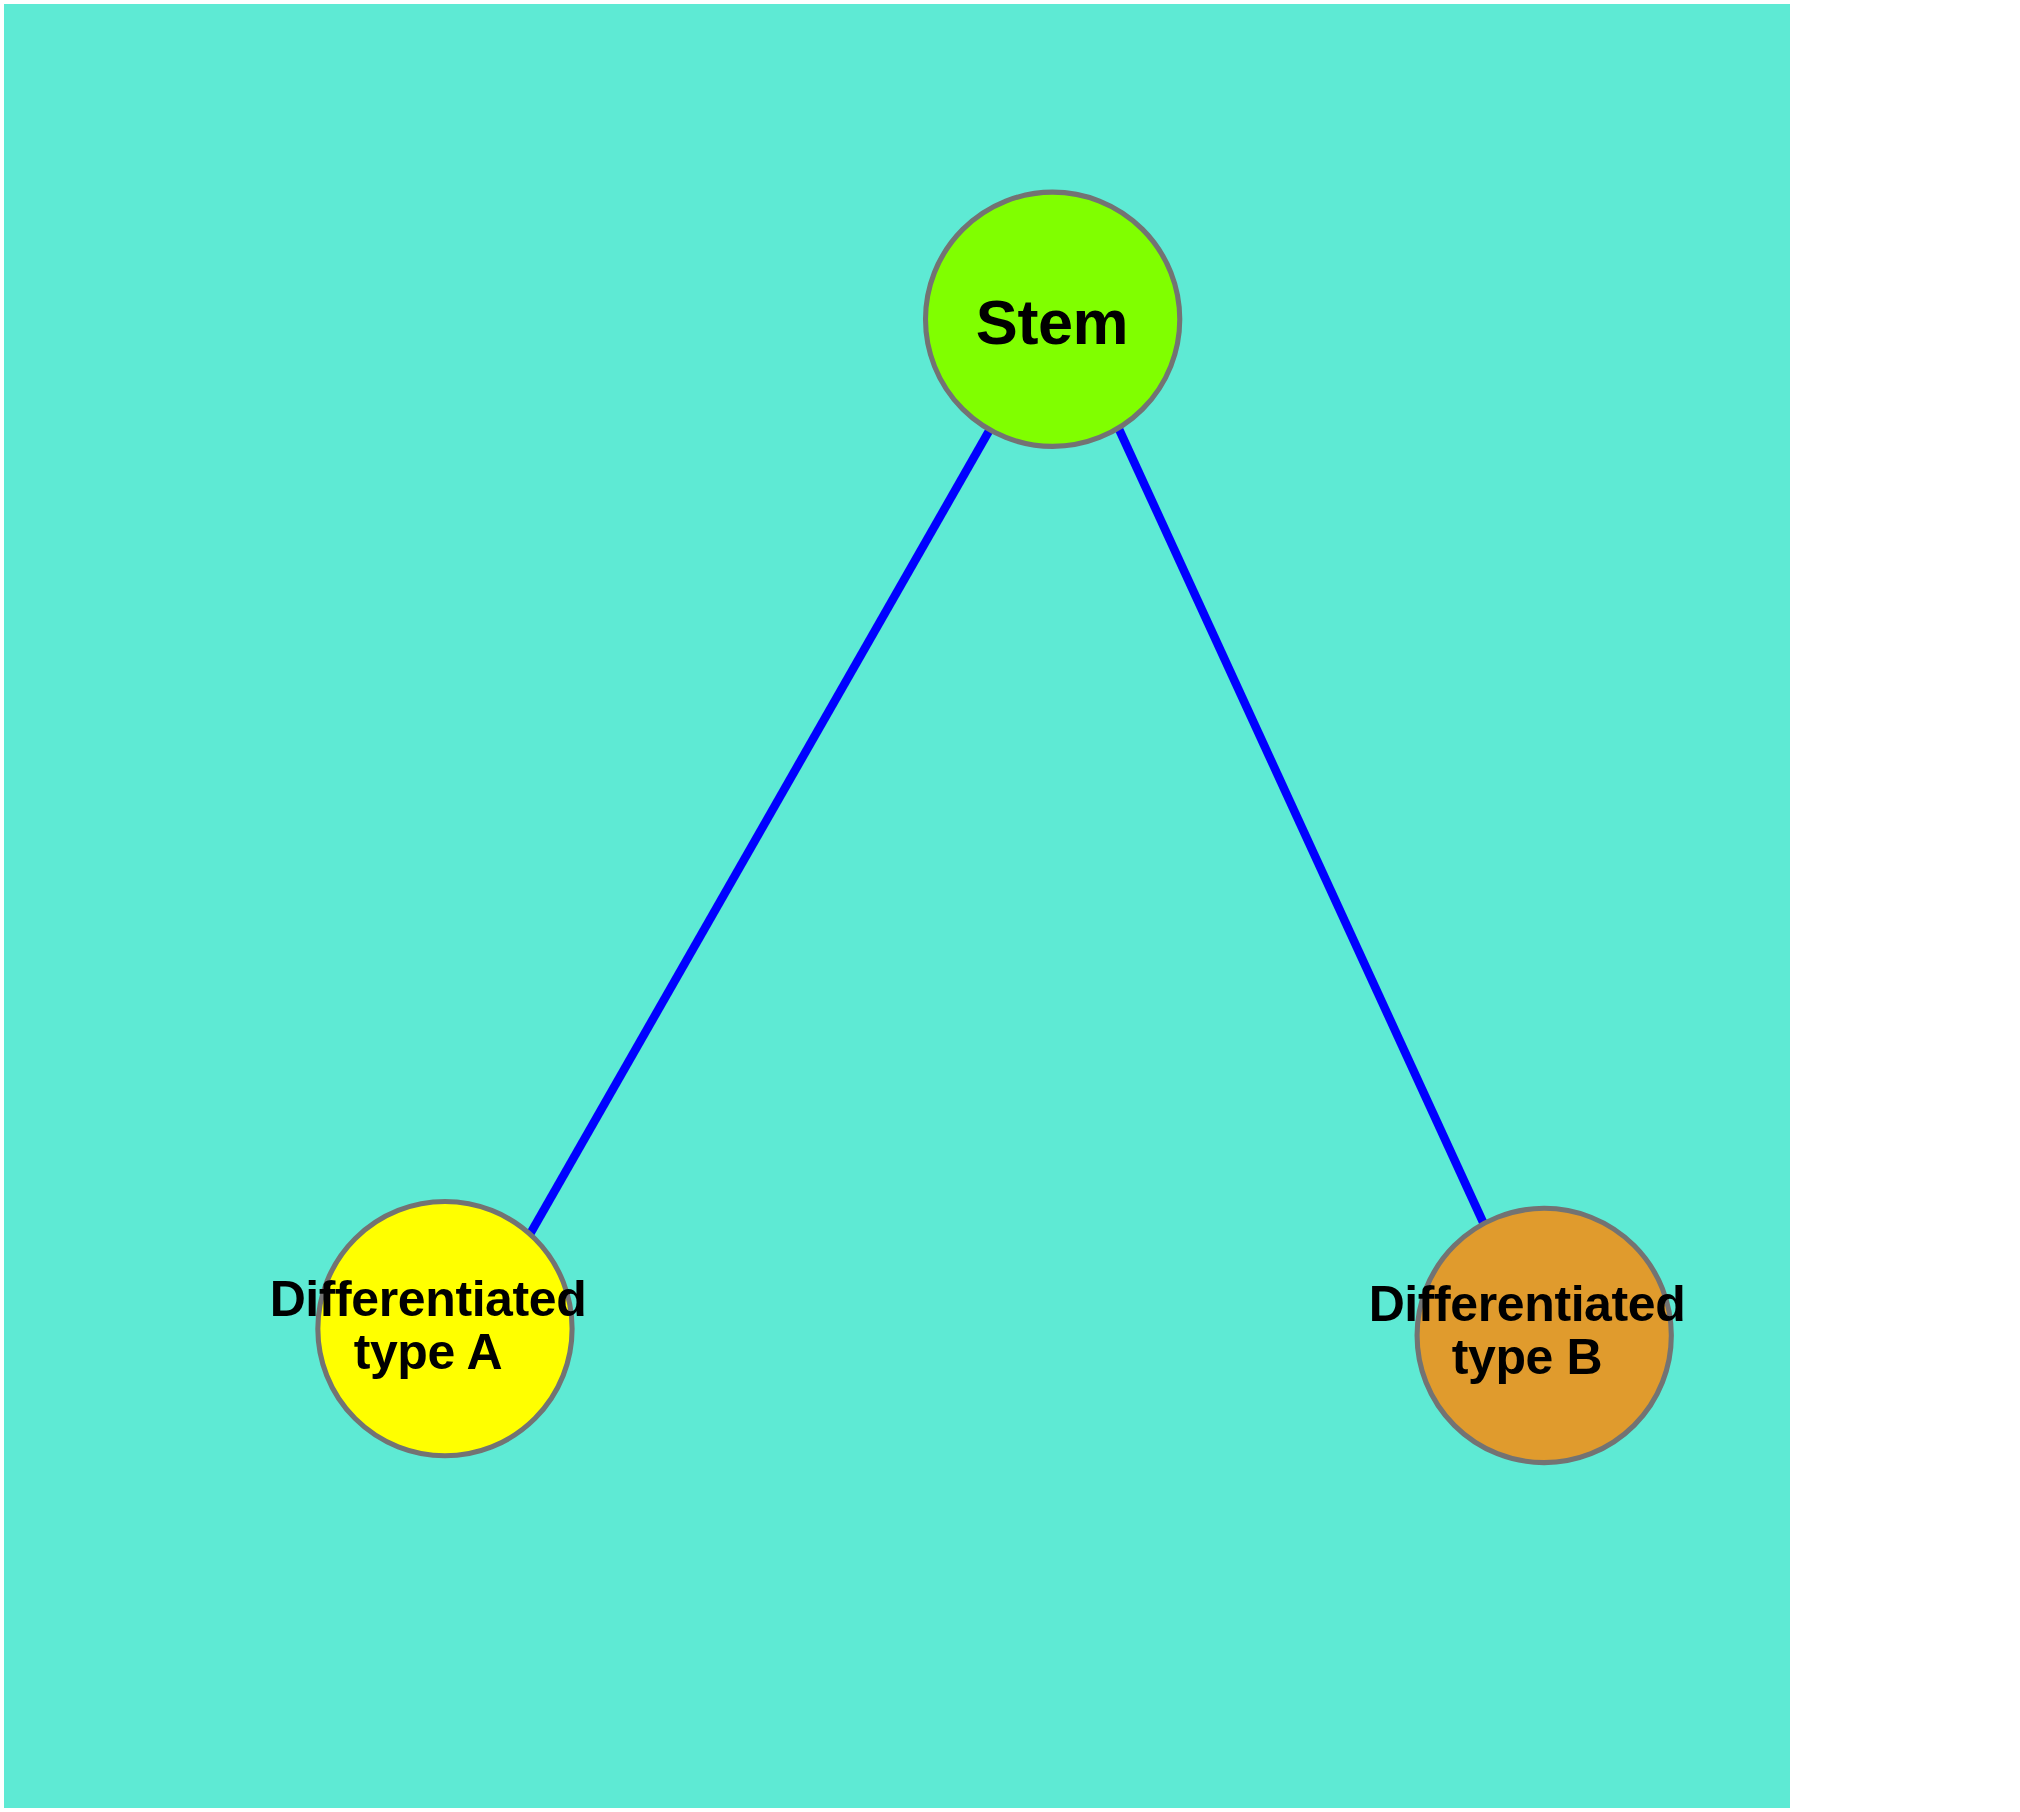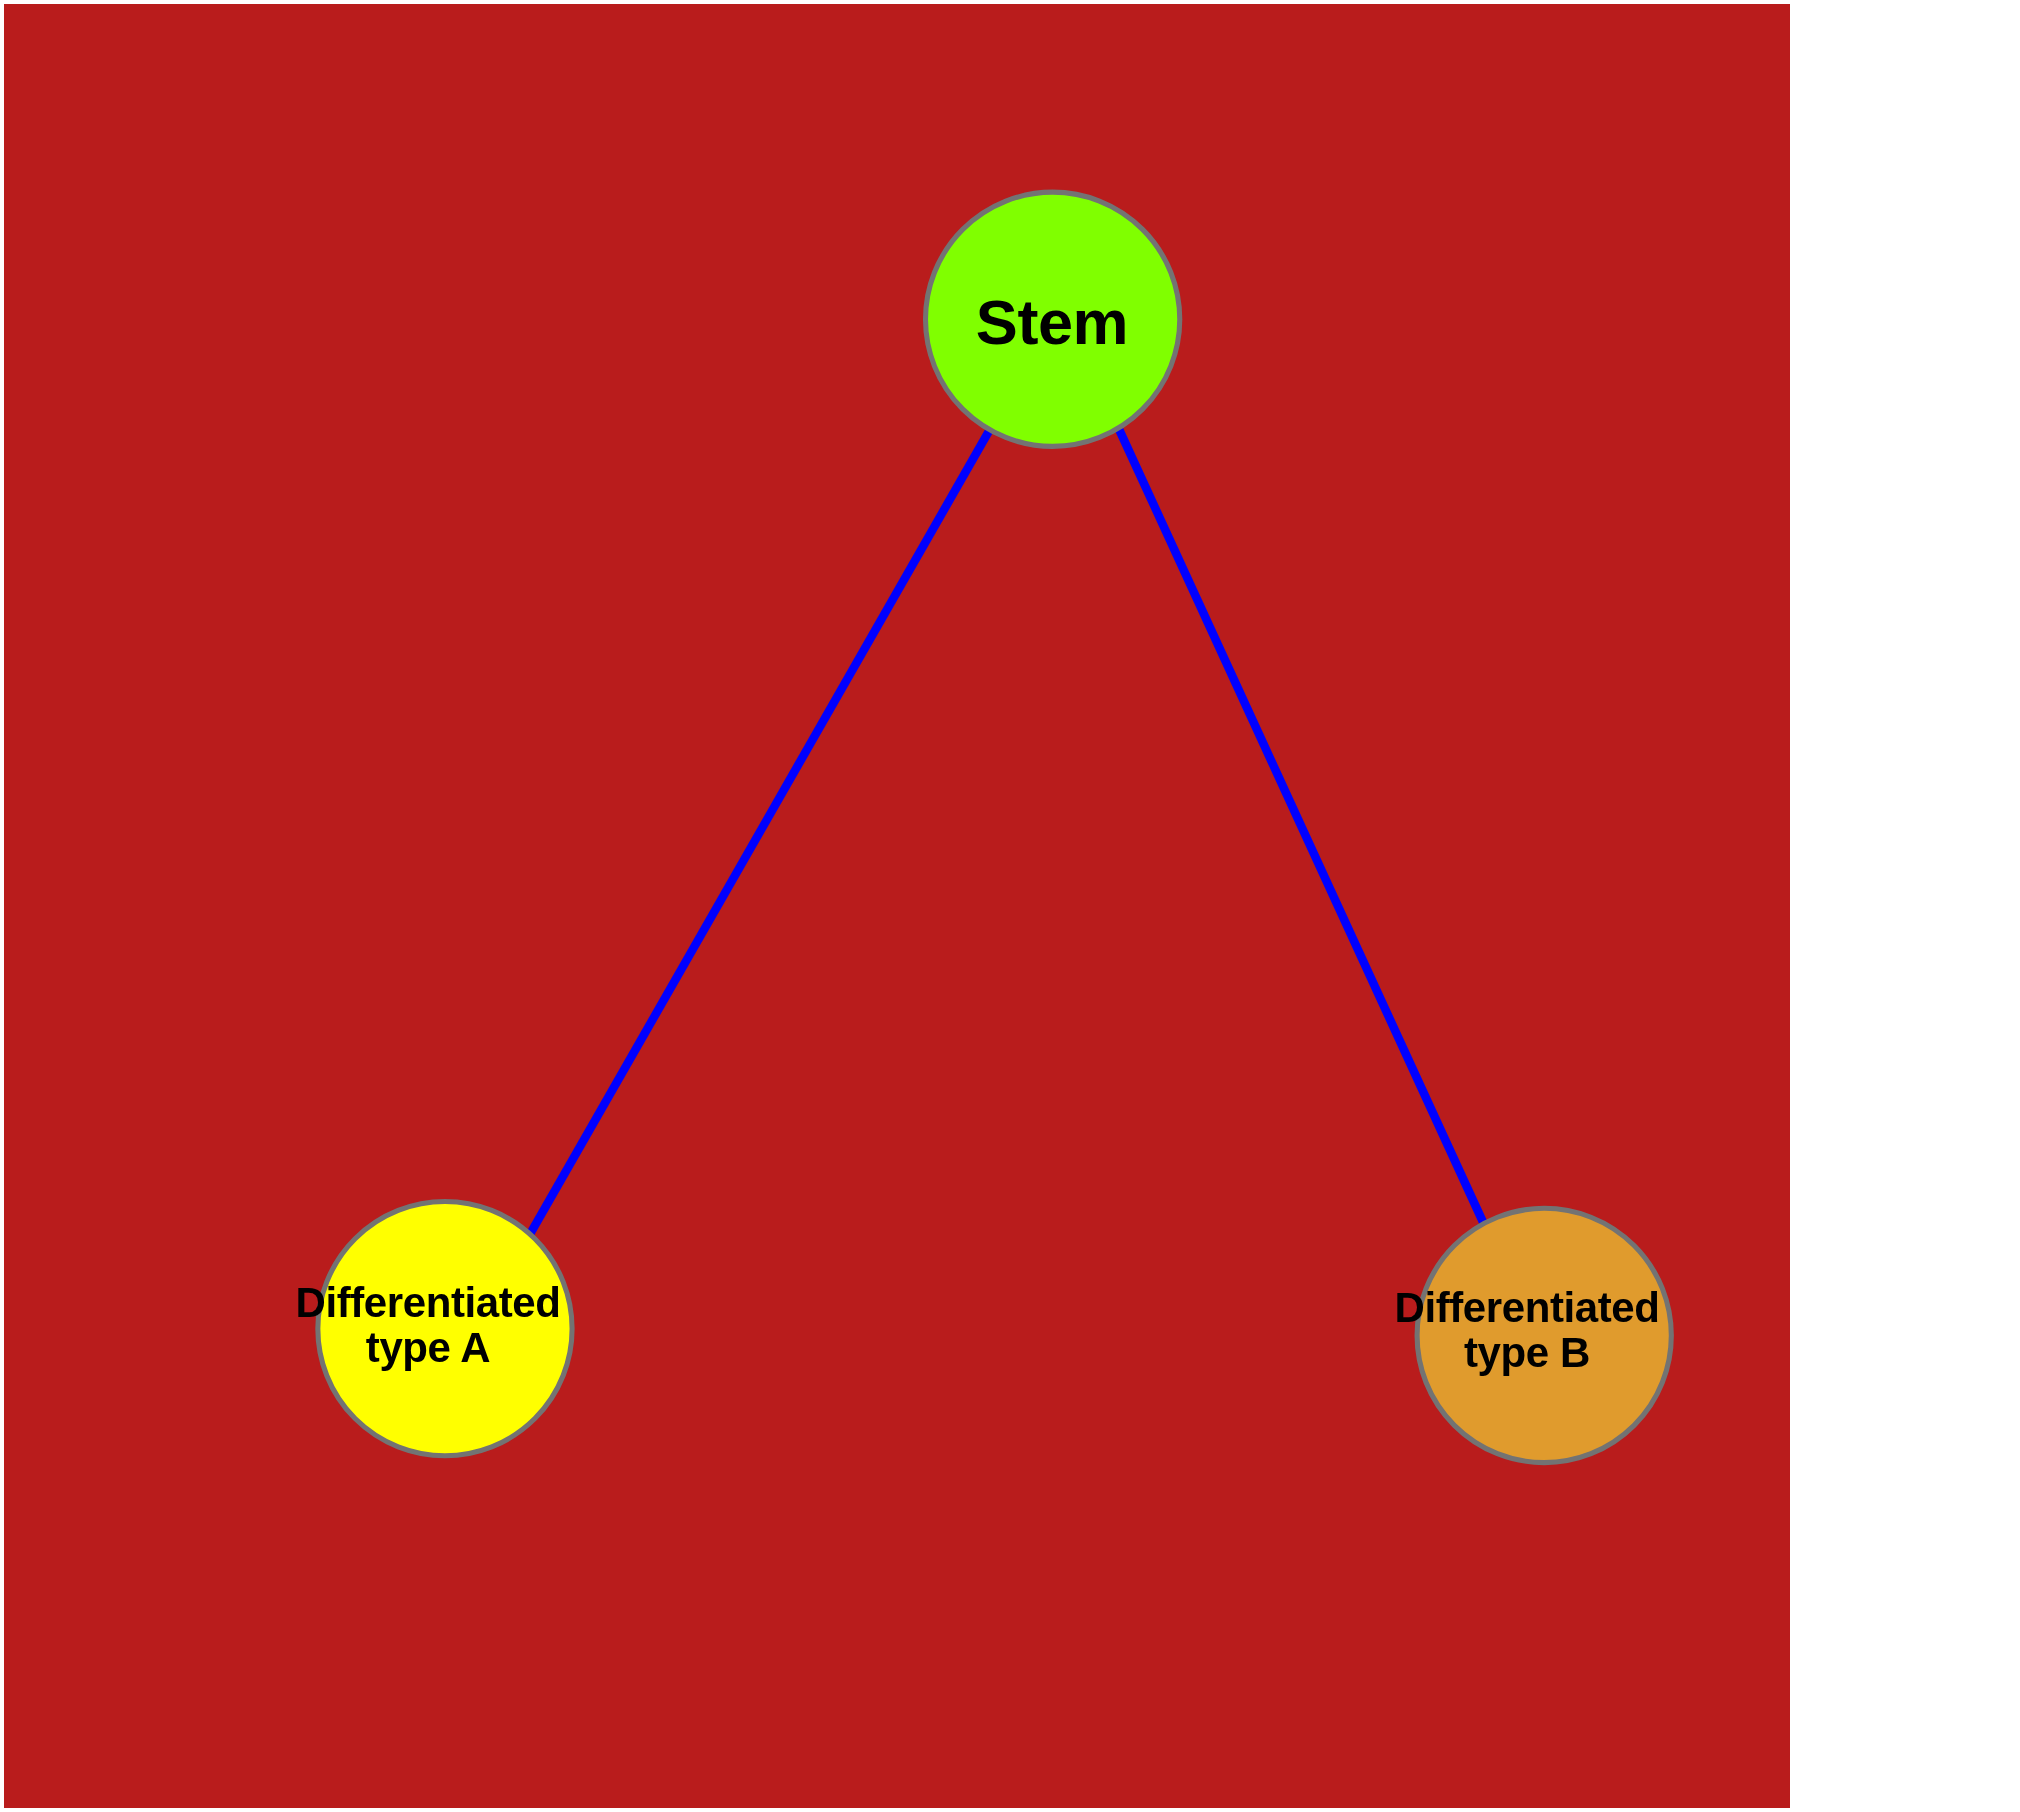--- a/index.html
+++ b/index.html
@@ -12,21 +12,21 @@
     width: 2021px;
     height: 1812px;
     overflow: hidden;
     font-family: "Liberation Sans", sans-serif;
   }
   #graph-canvas {
     position: relative;
     width: 1794px;
     height: 1812px;
     box-sizing: border-box;
-    background: #b91c1c;
+    background: #5eead4;
     border: 4.2px solid #ffffff;
   }
   #graph-svg {
     position: absolute;
     top: 0;
     left: 0;
     width: 2021px;
     height: 1812px;
     display: block;
   }
@@ -39,21 +39,21 @@
     white-space: pre;
     line-height: 1.06;
     letter-spacing: -0.4px;
     pointer-events: none;
     transform: translate(-50%, -50%);
   }
   .node-label.root-label {
     font-size: 63px;
   }
   .node-label.leaf-label {
-    font-size: 42px;
+    font-size: 50px;
   }
 </style>
 </head>
 <body>
 
 <div id="graph-canvas">
 
   <svg id="graph-svg" viewBox="0 0 2384 2138">
     <g id="edges-layer">
         <line x1="1163" y1="502" x2="620" y2="1452" stroke="#0000ff" stroke-width="10" stroke-linecap="butt"></line>

